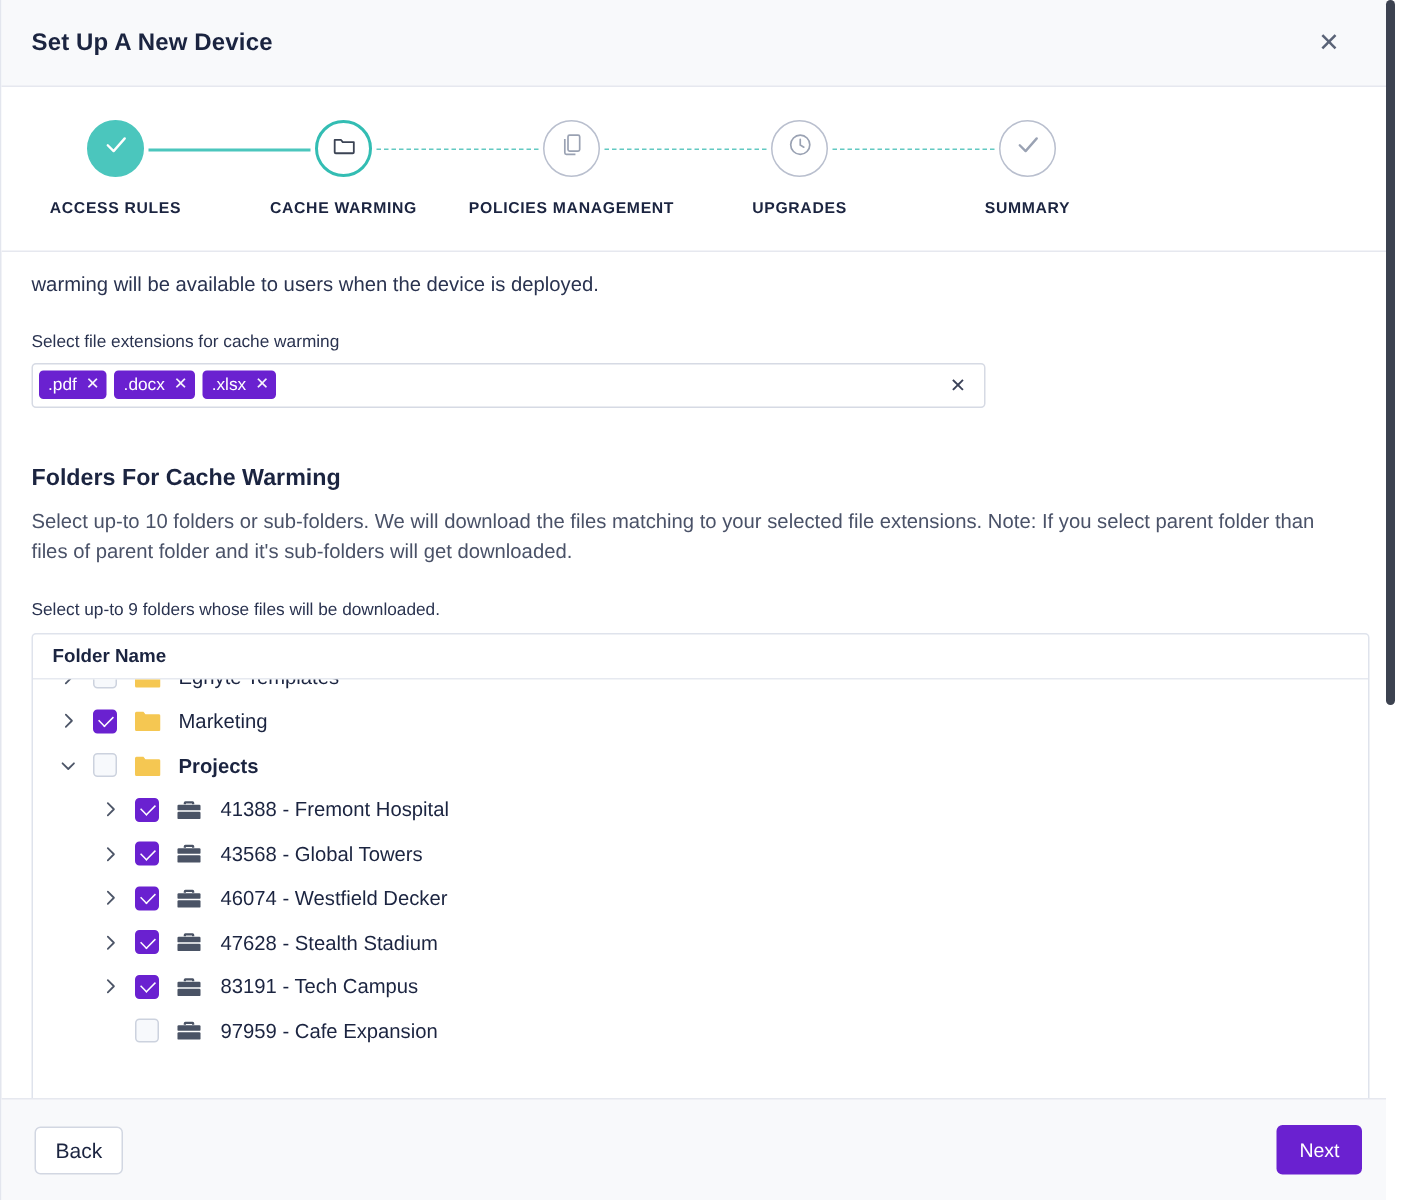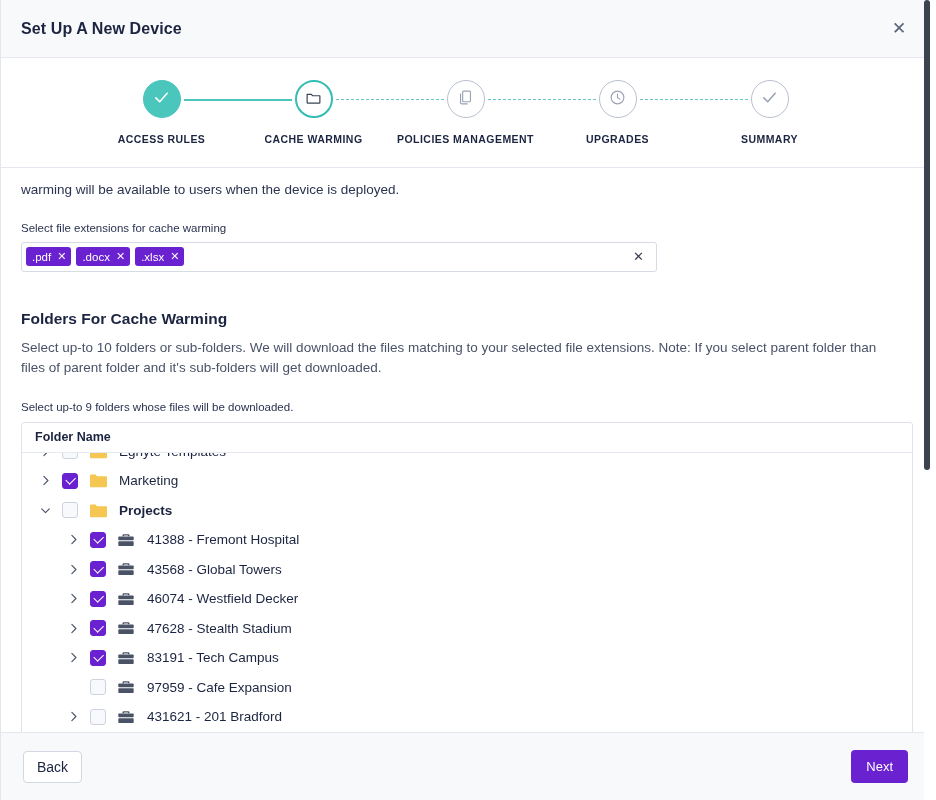--- a/index.html
+++ b/index.html
@@ -24,21 +24,21 @@
   }
 
   
   .modal-header {
     height: 58px;
     flex: 0 0 58px;
     background: #f8f9fb;
     border-bottom: 1px solid #e6e8ef;
     display: flex;
     align-items: center;
-    padding: 0 18px 0 20px;
+    padding: 0 31px 0 20px;
   }
   .modal-title {
     font-size: 16px;
     font-weight: bold;
     color: #1b2440;
     letter-spacing: .1px;
   }
   .close-btn {
     margin-left: auto;
     width: 26px; height: 26px;
@@ -51,21 +51,20 @@
     font-family: "Liberation Sans", sans-serif;
   }
 
   
   .stepper-wrap {
     flex: 0 0 110px;
     background: #ffffff;
     border-bottom: 1px solid #e6e8ef;
     display: flex;
     align-items: flex-start;
-    justify-content: center;
     padding-top: 22px;
   }
   .stepper {
     position: relative;
     display: flex;
     justify-content: space-between;
     width: 760px;
   }
   .step {
     position: relative;
@@ -556,36 +555,20 @@
               <span class="cbox"></span>
               <span class="ficon">
                 <svg width="16" height="14" viewBox="0 0 20 17">
                   <path fill="#4a5365" d="M7 1.2h6a1.4 1.4 0 0 1 1.4 1.4v1.1h-1.9V3H7.5v.7H5.6V2.6A1.4 1.4 0 0 1 7 1.2z"></path>
                   <rect x="0.4" y="4.2" width="19.2" height="4.6" rx="1" fill="#4a5365"></rect>
                   <rect x="0.4" y="10" width="19.2" height="6.1" rx="1" fill="#4a5365"></rect>
                 </svg>
               </span>
               <span class="row-label">97959 - Cafe Expansion</span>
             </div>
-            <div class="folder-row indent-2">
-              <span class="chev">
-                <svg width="13" height="13" viewBox="0 0 24 24" fill="none" stroke="currentColor" stroke-width="2.2" stroke-linecap="round" stroke-linejoin="round">
-                  <polyline points="9,4.5 16.5,12 9,19.5"></polyline>
-                </svg>
-              </span>
-              <span class="cbox"></span>
-              <span class="ficon">
-                <svg width="16" height="14" viewBox="0 0 20 17">
-                  <path fill="#4a5365" d="M7 1.2h6a1.4 1.4 0 0 1 1.4 1.4v1.1h-1.9V3H7.5v.7H5.6V2.6A1.4 1.4 0 0 1 7 1.2z"></path>
-                  <rect x="0.4" y="4.2" width="19.2" height="4.6" rx="1" fill="#4a5365"></rect>
-                  <rect x="0.4" y="10" width="19.2" height="6.1" rx="1" fill="#4a5365"></rect>
-                </svg>
-              </span>
-              <span class="row-label">431621 - 201 Bradford</span>
-            </div>
           </div>
       </div>
     </div>
 
   </div>
 
   <div class="modal-footer">
     <button class="btn-back">Back</button>
     <button class="btn-next">Next</button>
   </div>

